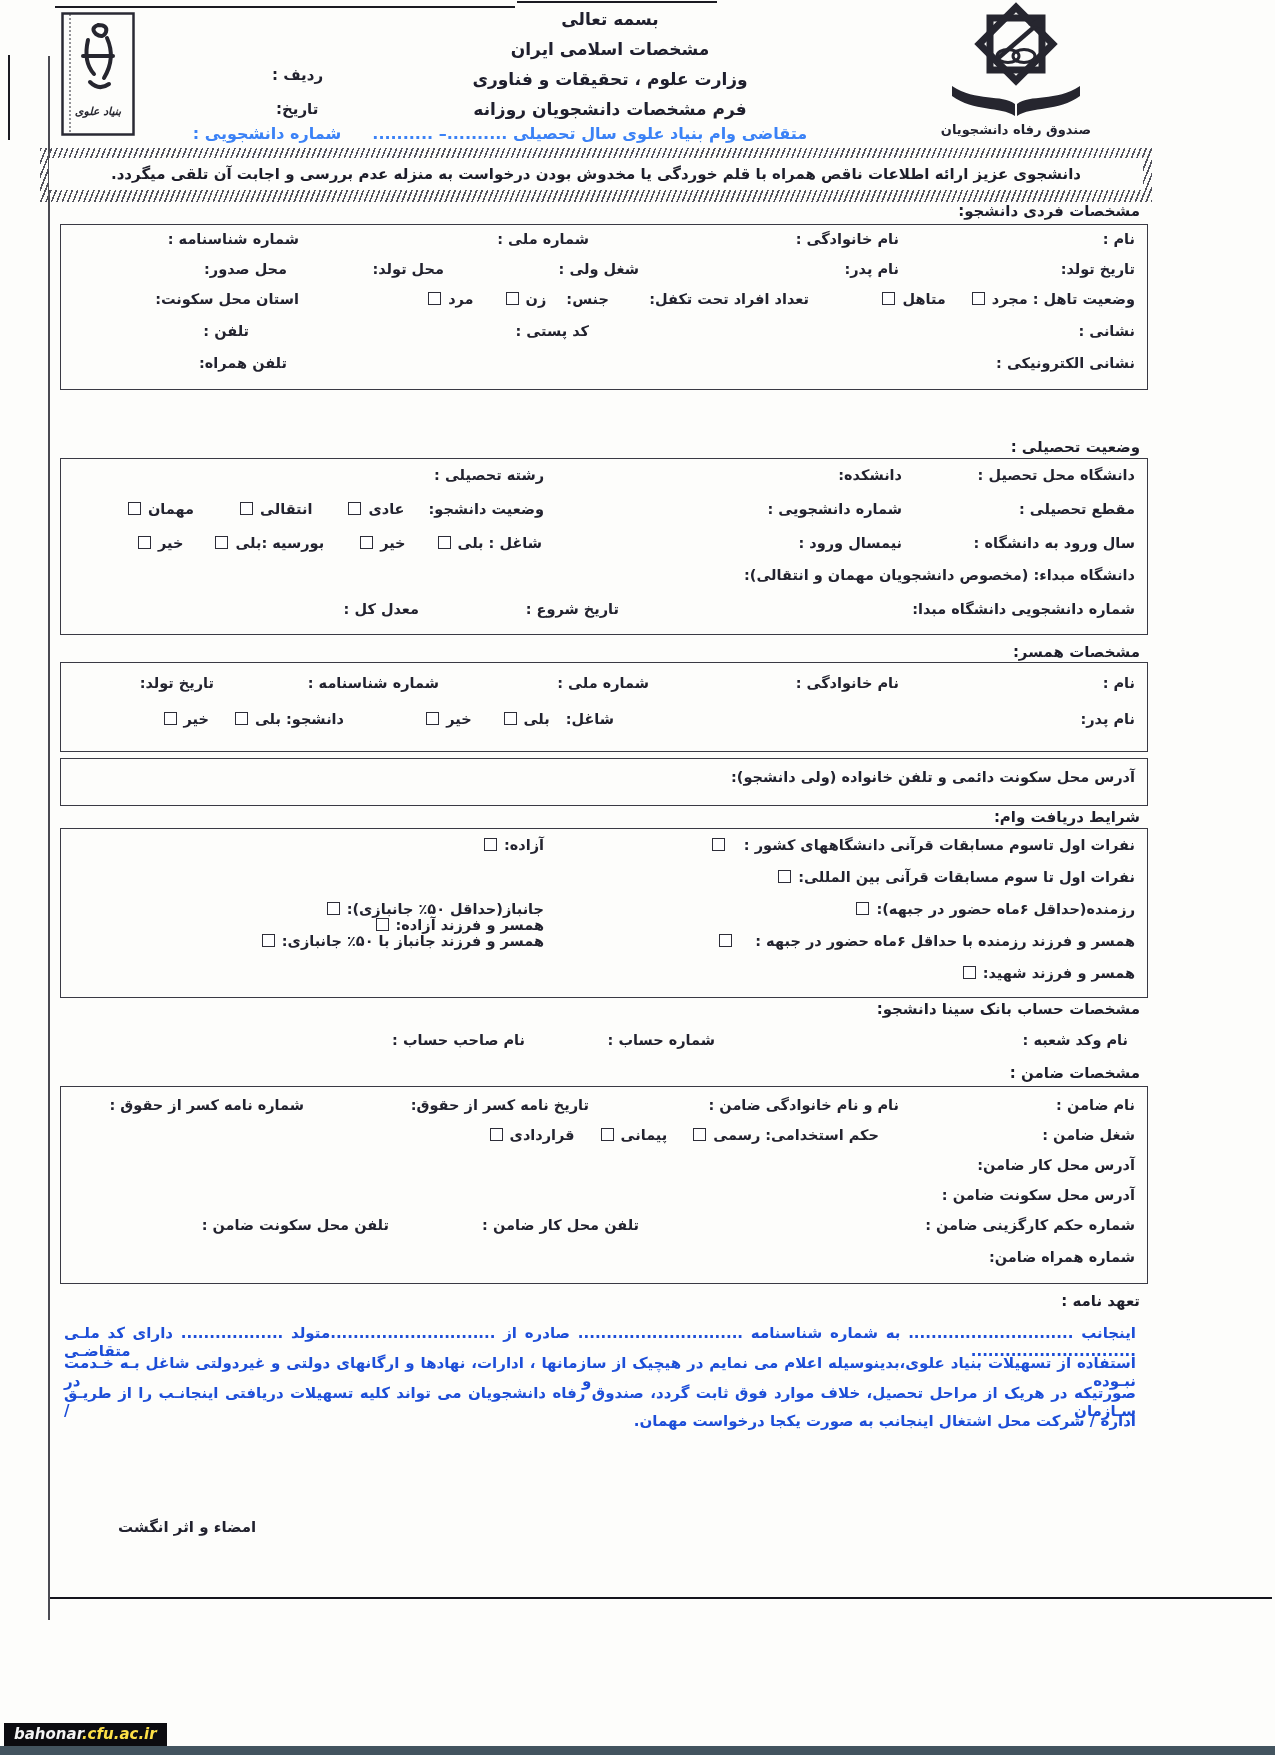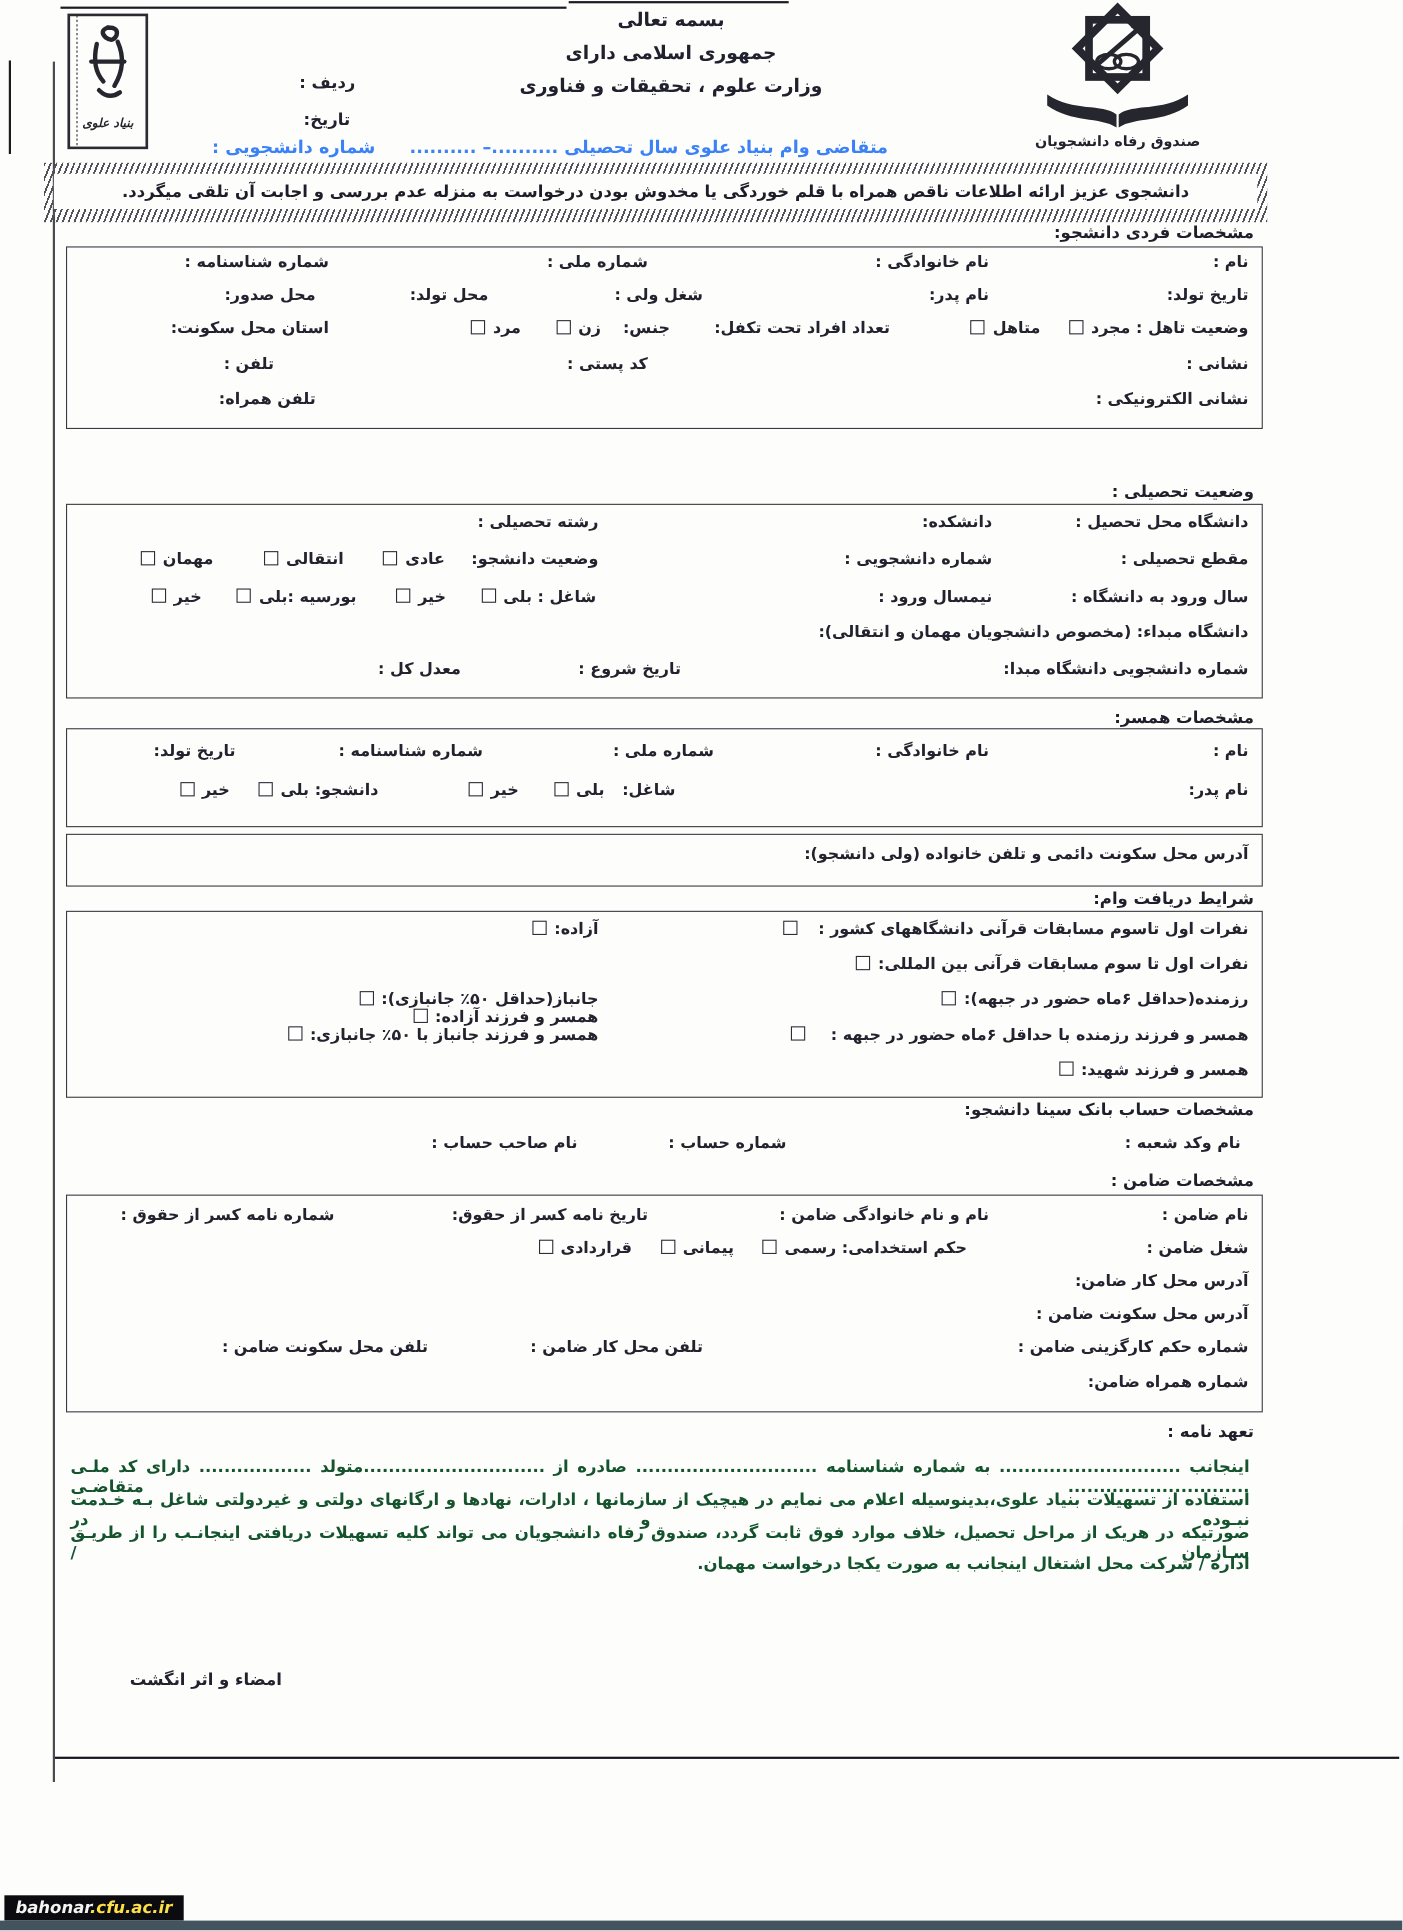--- a/index.html
+++ b/index.html
@@ -18,21 +18,21 @@
   .sp44{display:inline-block;width:44px;}
   .form{position:absolute;left:48px;top:0;width:1100px;height:1755px;}
   .vline{position:absolute;left:48px;top:56px;width:2px;height:1564px;background:#4a4a52;}
   .hdr-center{position:absolute;left:330px;top:4px;width:560px;text-align:center;font-weight:700;font-size:17px;line-height:30px;color:#20202e;}
   .hdr-line5{position:absolute;left:175px;top:124px;width:650px;text-align:center;font-weight:700;font-size:16px;color:#3b82f6;white-space:nowrap;}
   .hdr-side{position:absolute;font-weight:700;font-size:15px;color:#22222e;}
   .notice-outer{position:absolute;left:40px;top:148px;width:1112px;height:54px;
      background:repeating-linear-gradient(112deg,#52525c 0px,#52525c 1.6px,transparent 1.6px,transparent 5px);}
   .notice-inner{position:absolute;left:9px;right:9px;top:10px;bottom:12px;background:#fdfdfb;display:flex;align-items:center;justify-content:center;}
   .notice-text{font-weight:700;font-size:15px;color:#1d1d29;white-space:nowrap;}
-  .pline{position:absolute;right:12px;left:16px;font-weight:700;font-size:15px;color:#14532d;text-align:justify;text-align-last:justify;}
+  .pline{position:absolute;right:12px;left:16px;font-weight:700;font-size:15px;color:#1d4ed8;text-align:justify;text-align-last:justify;}
   .pline.last{text-align:right;text-align-last:right;}
   .sig{position:absolute;left:70px;top:1518px;font-weight:700;font-size:15px;color:#22222e;}
   .hr-bottom{position:absolute;left:50px;top:1597px;width:1222px;height:2px;background:#15151d;}
   .logo-left{position:absolute;left:61px;top:12px;width:74px;height:124px;}
   .logo-right{position:absolute;left:928px;top:0px;width:176px;height:146px;text-align:center;}
   .logo-right-caption{font-weight:700;font-size:13px;color:#23232f;margin-top:-4px;white-space:nowrap;}
   .scanline{position:absolute;background:#1b1b22;}
   .watermark{position:absolute;left:4px;top:1723px;background:#0c0c10;padding:2px 10px 3px 10px;direction:ltr;font-style:italic;font-weight:700;font-size:15px;white-space:nowrap;}
   .wm-prefix{color:#f4f4f4;}
   .wm-suffix{color:#fde047;}
@@ -59,22 +59,23 @@
         <path d="M46 26 q9 20 -3 40"></path>
         <path d="M22 44 h30"></path>
         <path d="M29 70 q9 9 19 2"></path>
       </g>
       <text x="37" y="103" text-anchor="middle" font-size="11" font-weight="bold" font-style="italic" fill="#26262f">بنیاد علوی</text>
     </svg>
   </div>
 
   <div class="hdr-center">
     <div>بسمه تعالی</div>
-    <div>جمهوری اسلامی دارای</div>
+    <div>مشخصات اسلامی ایران</div>
     <div>وزارت علوم ، تحقیقات و فناوری</div>
+    <div>فرم مشخصات دانشجویان روزانه</div>
   </div>
   <div class="hdr-line5">
     <span>متقاضی وام بنیاد علوی سال تحصیلی ..........– ..........</span>
     <span class="sp20"></span>
     <span>شماره دانشجویی :</span>
   </div>
 
   <div class="hdr-side" style="left:272px;top:66px;">ردیف :</div>
   <div class="hdr-side" style="left:276px;top:100px;">تاریخ:</div>
 

